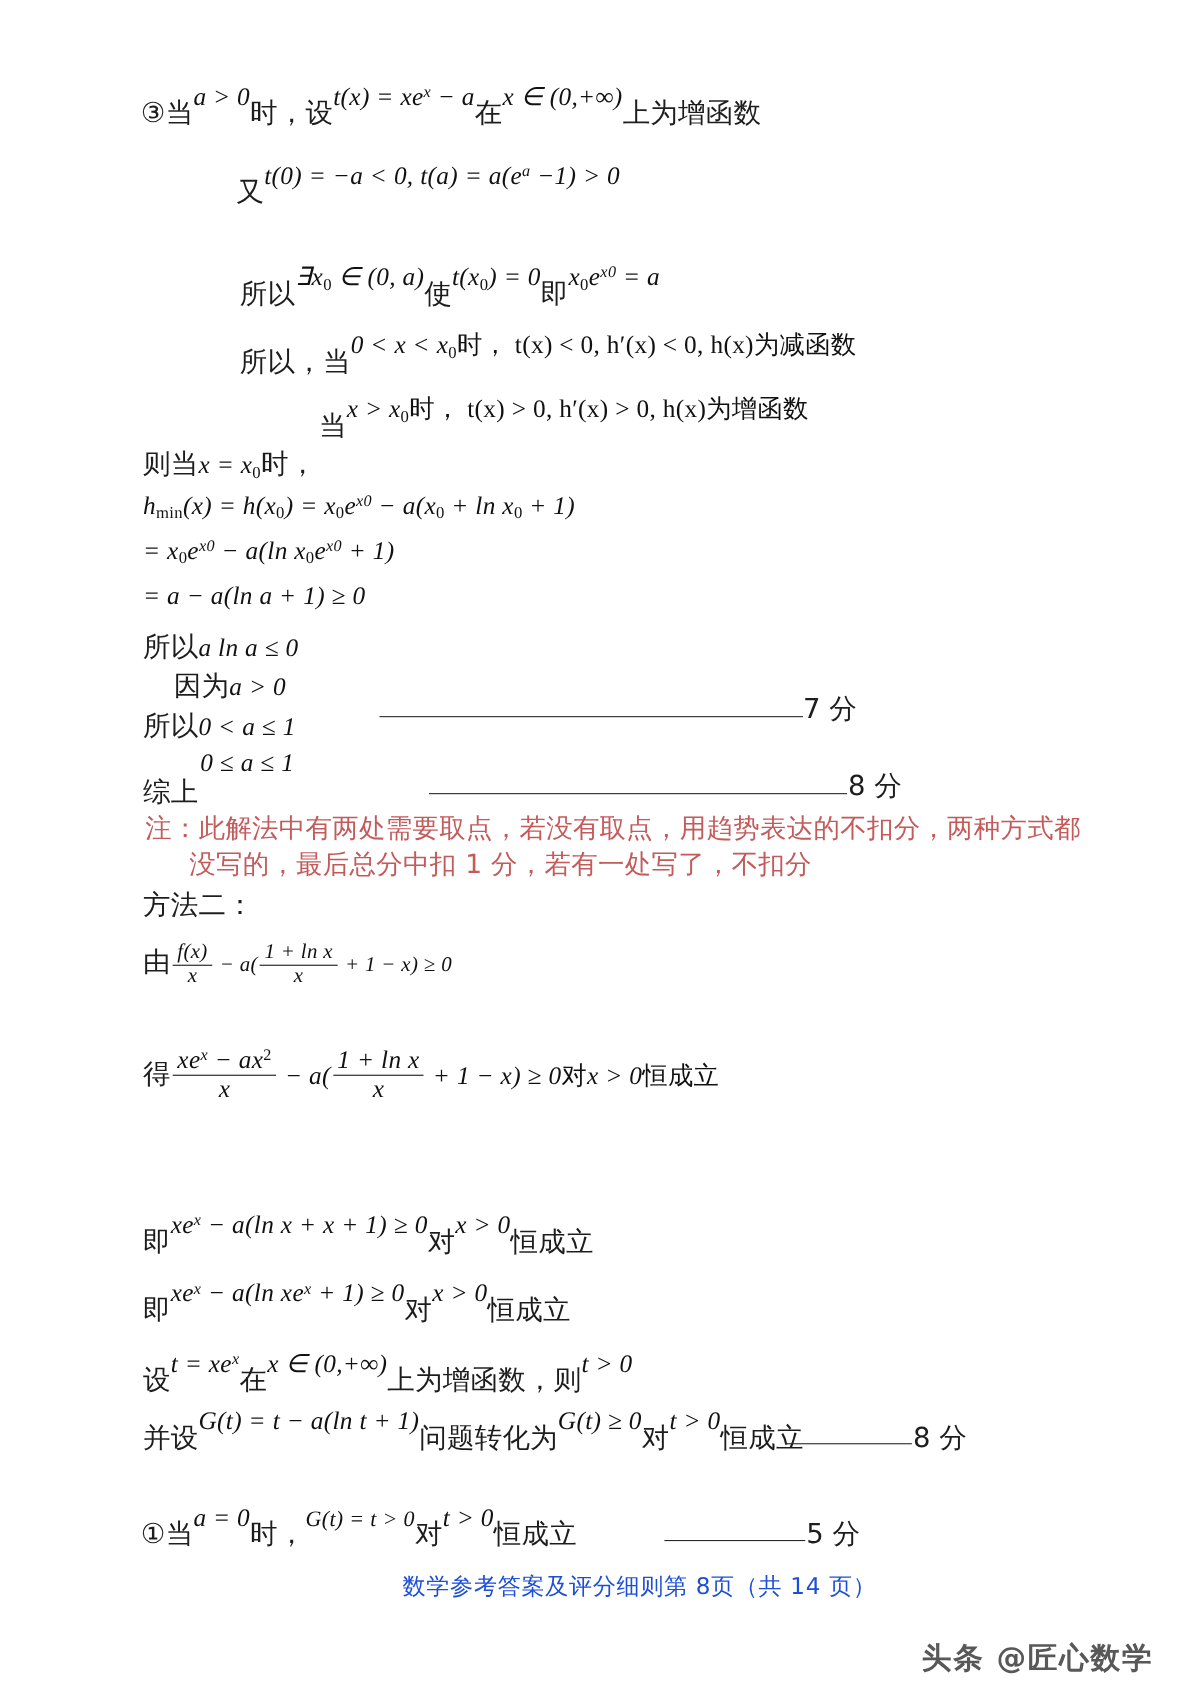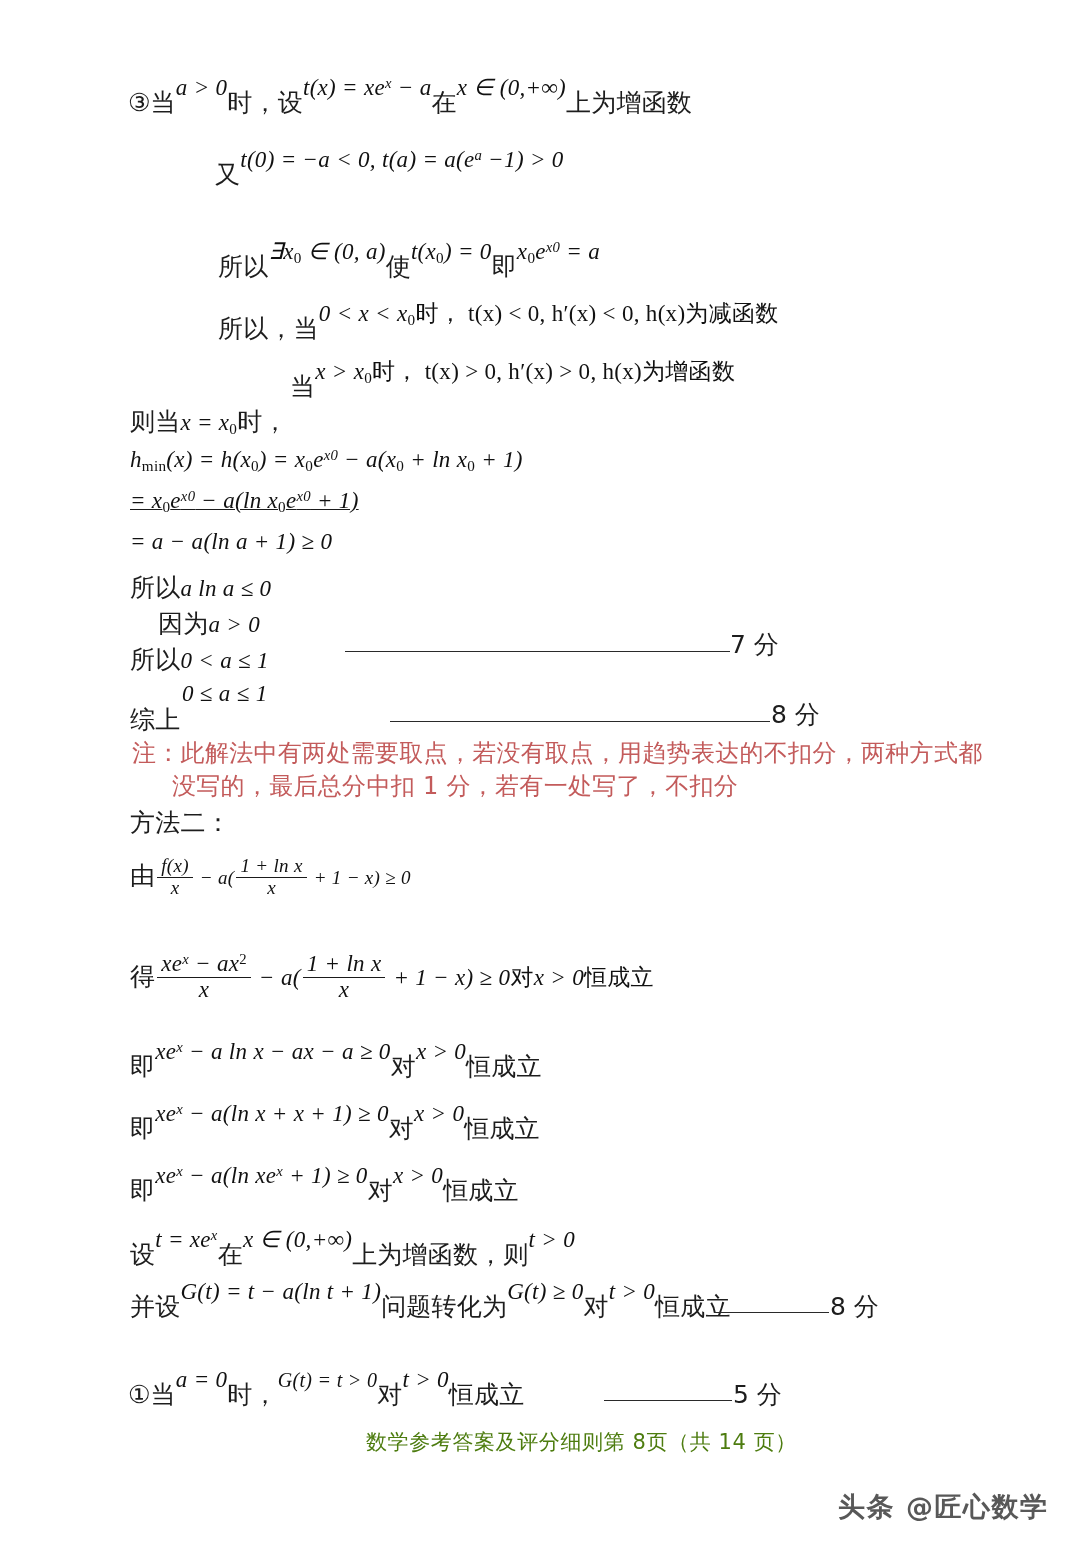--- a/index.html
+++ b/index.html
@@ -72,21 +72,21 @@
     position:absolute;
     font-family:"DejaVu Sans", sans-serif;
     font-size:25px;
     color:#1d1d1d;
   }
 
   .footer {
     position:absolute;
     font-family:"DejaVu Sans", sans-serif;
     font-size:21px;
-    color:#4d7c0f;
+    color:#1d4ed8;
     letter-spacing:0.6px;
   }
   .watermark {
     position:absolute;
     font-family:"DejaVu Sans", sans-serif;
     font-size:27px;
     font-weight:bold;
     color:#4a4a4a;
     letter-spacing:1.5px;
     opacity:0.92;
@@ -118,21 +118,21 @@
   </div>
 
   <div class="line" style="left:130px; top:405px;">
     <span class="cn">则当</span><span class="math flat"><span>x = x</span><sub class="rm">0</sub></span><span class="cn">时，</span>
   </div>
 
   <div class="line" style="left:130px; top:447px;">
     <span class="math flat"><span>h</span><sub class="rm">min</sub><span>(x) = h(x</span><sub class="rm">0</sub><span>) = x</span><sub class="rm">0</sub><span>e</span><sup>x0</sup><span> − a(x</span><sub class="rm">0</sub><span> + ln x</span><sub class="rm">0</sub><span> + 1)</span></span>
   </div>
 
-  <div class="line" style="left:130px; top:488px;text-decoration:underline;">
+  <div class="line" style="left:130px; top:488px;">
     <span class="math flat"><span>= x</span><sub class="rm">0</sub><span>e</span><sup>x0</sup><span> − a(ln x</span><sub class="rm">0</sub><span>e</span><sup>x0</sup><span> + 1)</span></span>
   </div>
 
   <div class="line" style="left:130px; top:529px;">
     <span class="math flat">= a − a(ln a + 1) ≥ 0</span>
   </div>
 
   <div class="line" style="left:130px; top:571px;">
     <span class="cn">所以</span><span class="math flat">a ln a ≤ 0</span>
   </div>
@@ -164,23 +164,20 @@
   </div>
 
   <div class="line" style="left:130px; top:856px;">
     <span class="cn">由</span><span class="math flat" style="font-size:19px;"><span class="frac"><span class="num">f(x)</span><span class="den">x</span></span><span> − a(</span><span class="frac"><span class="num">1 + ln x</span><span class="den">x</span></span><span> + 1 − x) ≥ 0</span></span>
   </div>
 
   <div class="line" style="left:130px; top:952px;">
     <span class="cn">得</span><span class="math flat" style="font-size:23px;"><span class="frac"><span class="num"><span>xe</span><sup>x</sup><span> − ax</span><sup class="rm">2</sup></span><span class="den">x</span></span><span> − a(</span><span class="frac"><span class="num">1 + ln x</span><span class="den">x</span></span><span> + 1 − x) ≥ 0</span><span class="roman">对</span><span>x &gt; 0</span><span class="roman">恒成立</span></span>
   </div>
 
-  <div class="line" style="left:130px; top:1050px;">
-    <span class="cn">即</span><span class="math"><span>xe</span><sup>x</sup><span> − a ln x − ax − a ≥ 0</span></span><span class="cn">对</span><span class="math">x &gt; 0</span><span class="cn">恒成立</span>
-  </div>
 
   <div class="line" style="left:130px; top:1112px;">
     <span class="cn">即</span><span class="math"><span>xe</span><sup>x</sup><span> − a(ln x + x + 1) ≥ 0</span></span><span class="cn">对</span><span class="math">x &gt; 0</span><span class="cn">恒成立</span>
   </div>
 
   <div class="line" style="left:130px; top:1174px;">
     <span class="cn">即</span><span class="math"><span>xe</span><sup>x</sup><span> − a(ln xe</span><sup>x</sup><span> + 1) ≥ 0</span></span><span class="cn">对</span><span class="math">x &gt; 0</span><span class="cn">恒成立</span>
   </div>
 
   <div class="line" style="left:130px; top:1238px;">

